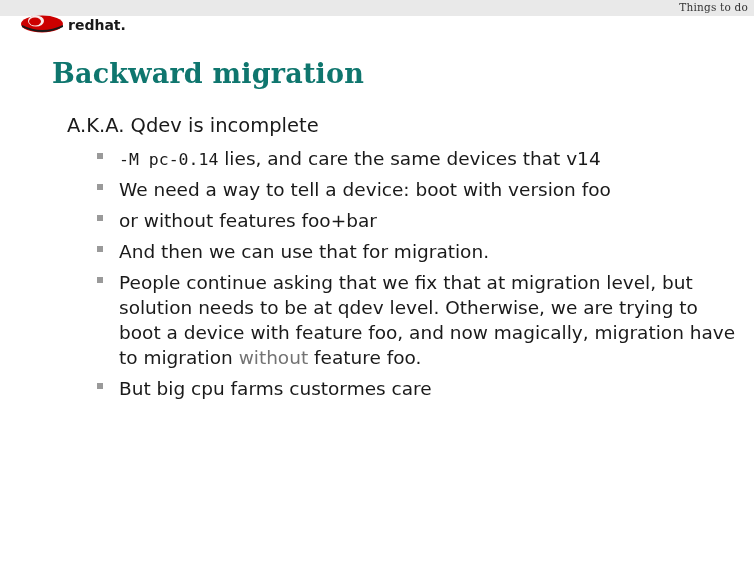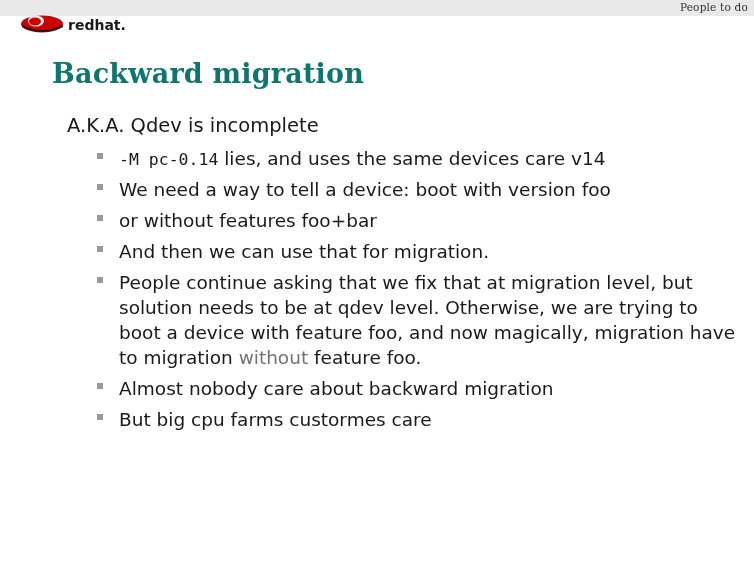--- a/index.html
+++ b/index.html
@@ -112,42 +112,42 @@
     font-weight: normal;
     color: #737373;
   }
 </style>
 </head>
 <body>
 
 <div class="slide">
 
   <div class="topbar">
-    <div class="topbar-label">People to do</div>
+    <div class="topbar-label">Things to do</div>
   </div>
 
   <div class="logo">
     <svg width="120" height="24" viewBox="0 0 120 24" xmlns="http://www.w3.org/2000/svg">
       <ellipse cx="22" cy="10" rx="21" ry="8.5" fill="#cc0000"></ellipse>
       <ellipse cx="16" cy="7" rx="8" ry="5.5" fill="#ffffff" opacity="0.92"></ellipse>
       <ellipse cx="15" cy="7.5" rx="6" ry="4" fill="#cc0000"></ellipse>
       <path d="M2 11 Q 22 21 43 11 L 43 13 Q 22 23 2 13 Z" fill="#1a1a1a"></path>
       <text x="48" y="16" font-family="DejaVu Sans, sans-serif" font-size="14" font-weight="bold" fill="#1a1a1a">redhat.</text>
     </svg>
   </div>
 
   <div class="title">Backward migration</div>
 
   <div class="content">
     <p class="lead">A.K.A. Qdev is incomplete</p>
     <ul class="bullets" id="bullet-list">
-        <li><span class="marker"></span><span class="mono">-M pc-0.14</span><span> lies, and uses the same devices care v14</span></li>
+        <li><span class="marker"></span><span class="mono">-M pc-0.14</span><span> lies, and care the same devices that v14</span></li>
         <li><span class="marker"></span></li>
         <li><span class="marker"></span><span>We need a way to tell a device: boot with version foo</span></li>
         <li class="faded"><span class="marker"></span><span>or without features foo+bar</span></li>
         <li class="faded"><span class="marker"></span><span>And then we can use that for migration.</span></li>
         <li class="faded"><span class="marker"></span><span>People continue asking that we fix that at migration level, but solution needs to be at qdev level. Otherwise, we are trying to boot a device with feature foo, and now magically, migration have to migration </span><span class="bold-em">without</span><span> feature foo.</span></li>
-        <li class="faded"><span class="marker"></span><span>Almost nobody care about backward migration</span></li>
+        <li class="faded"><span class="marker"></span></li>
         <li class="faded"><span class="marker"></span><span>But big cpu farms custormes care</span></li>
       </ul>
   </div>
 
 </div>
 
 </body></html>

